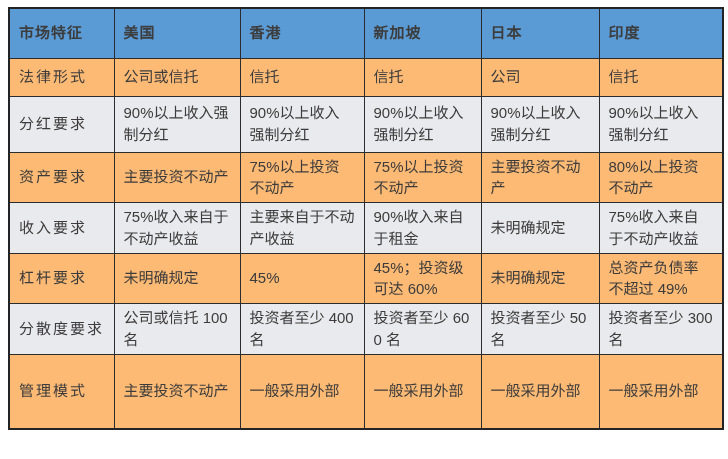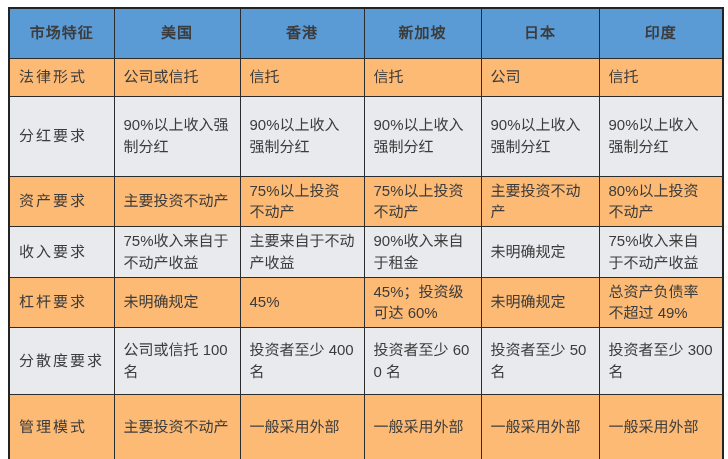--- a/index.html
+++ b/index.html
@@ -40,42 +40,42 @@
   col.c2 { width: 124px; }
   col.c3 { width: 117px; }
   col.c4 { width: 118px; }
   col.c5 { width: 124px; }
   
   thead th {
     background: #5b9bd5;
     color: #15253b;
     font-weight: bold;
     font-size: 16px;
-    text-align: center;
+    text-align: left;
     height: 50px;
     letter-spacing: 1px;
     border-bottom: 2px solid #222426;
   }
   
   tbody th.rowlabel {
     font-weight: normal;
     text-align: left;
     letter-spacing: 2px;
   }
   
   tr.stripe-dark  th, tr.stripe-dark  td { background: #fdba74; }
   tr.stripe-light th, tr.stripe-light td { background: #e9eaee; }
   
   tr.r0 { height: 38px; }
-  tr.r1 { height: 80px; }
+  tr.r1 { height: 56px; }
   tr.r2 { height: 50px; }
   tr.r3 { height: 50px; }
   tr.r4 { height: 50px; margin-top: 48px; }
-  tr.r5 { height: 67px; border-radius: 6px; }
-  tr.r6 { height: 66px; }
+  tr.r5 { height: 51px; border-radius: 6px; }
+  tr.r6 { height: 74px; }
 </style>
 </head>
 <body>
 
 <div class="page">
   <table class="reit">
     <colgroup>
       <col class="c0">
         <col class="c1">
         <col class="c2">

